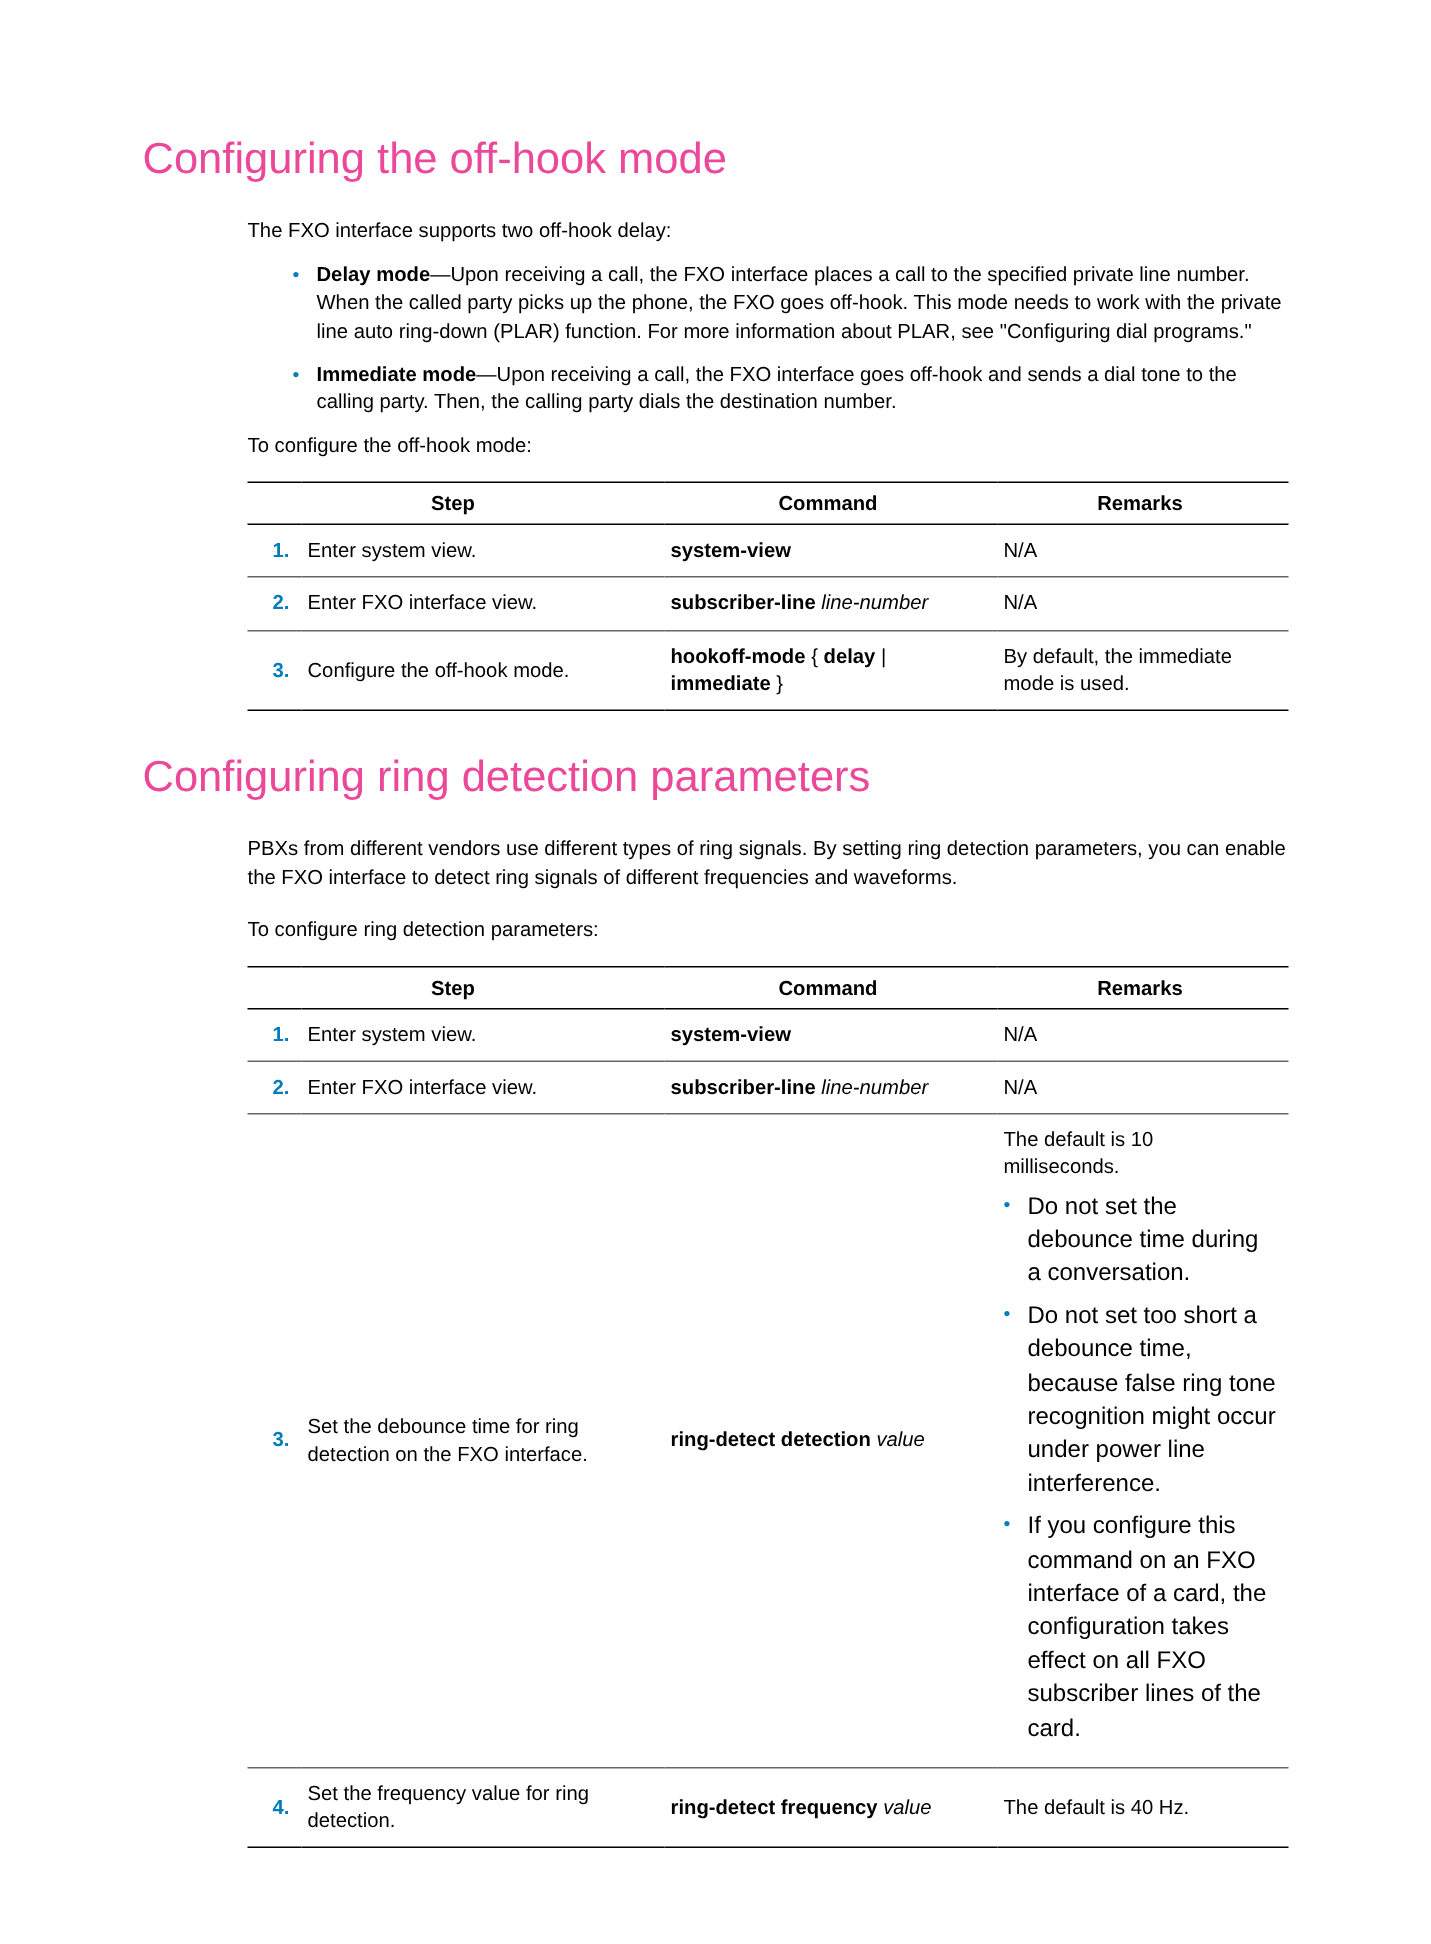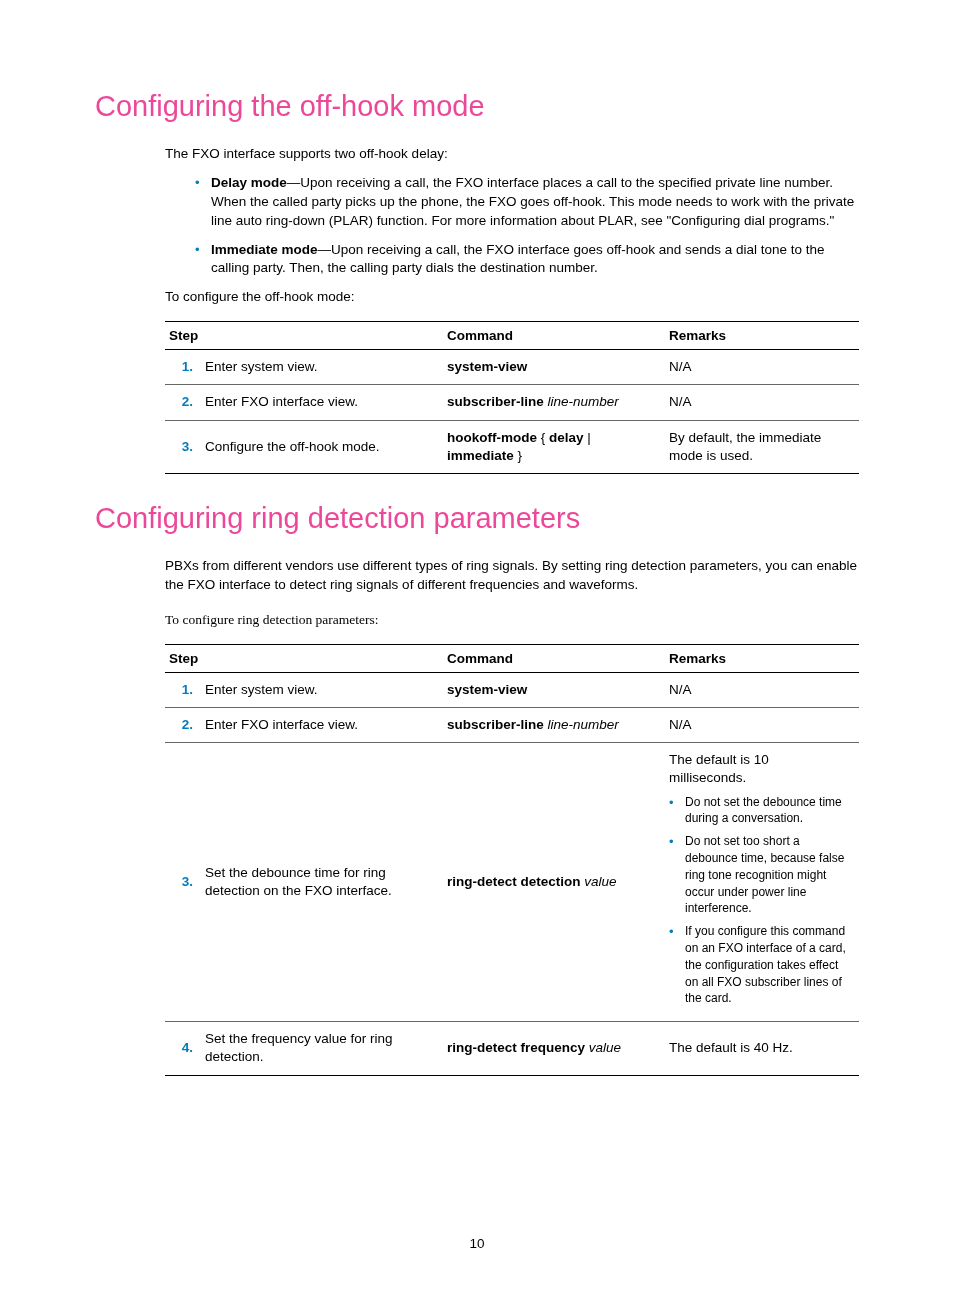--- a/index.html
+++ b/index.html
@@ -48,21 +48,21 @@
     color: #007dba;
     font-size: 13px;
   }
   ul.sub-bullets {
     list-style: none;
     padding: 0;
     margin: 6px 0 0 0;
   }
   ul.sub-bullets > li {
     position: relative;
-    font-size: 12px;
+    font-size: 16px;
     line-height: 1.4;
     margin-bottom: 6px;
     padding-left: 16px;
   }
   ul.sub-bullets > li::before {
     content: "•";
     position: absolute;
     left: 0;
     top: 0;
     color: #007dba;
@@ -73,21 +73,21 @@
 
   table.steps {
     width: calc(100% - 70px);
     margin-left: 70px;
     border-collapse: collapse;
     font-size: 13.5px;
     margin-top: 14px;
     margin-bottom: 28px;
   }
   table.steps th {
-    text-align: left;
+    text-align: center;
     font-weight: bold;
     padding: 6px 8px 6px 4px;
     border-top: 1.5px solid #000;
     border-bottom: 1.5px solid #000;
   }
   table.steps td {
     padding: 8px 8px 8px 4px;
     vertical-align: middle;
     border-bottom: 1px solid #666;
     line-height: 1.35;
@@ -165,21 +165,21 @@
         </td>
         <td>By default, the immediate mode is used.</td>
       </tr>
     </tbody>
   </table>
 
   <h2 class="section-title">Configuring ring detection parameters</h2>
 
   <p class="body-text">PBXs from different vendors use different types of ring signals. By setting ring detection parameters, you can enable the FXO interface to detect ring signals of different frequencies and waveforms.</p>
 
-  <p class="body-text" style="margin-top:16px;font-family:Liberation Serif, serif;">To configure ring detection parameters:</p>
+  <p class="body-text" style="margin-top:16px;">To configure ring detection parameters:</p>
 
   <table class="steps">
     <thead>
       <tr>
         <th colspan="2">Step</th>
         <th>Command</th>
         <th>Remarks</th>
       </tr>
     </thead>
     <tbody>

